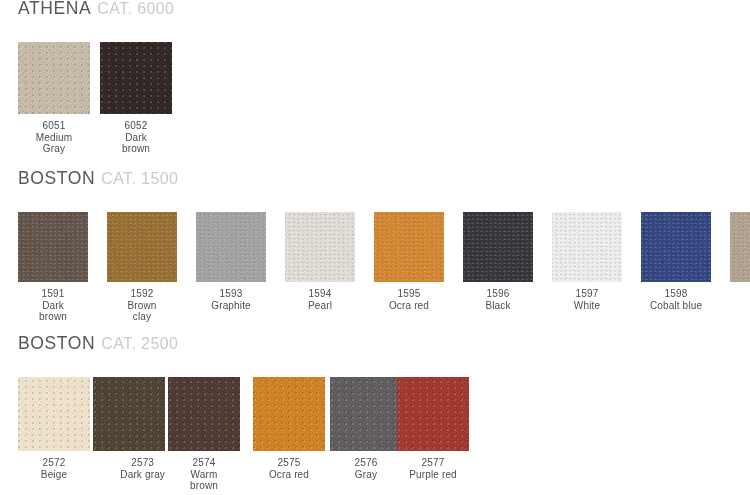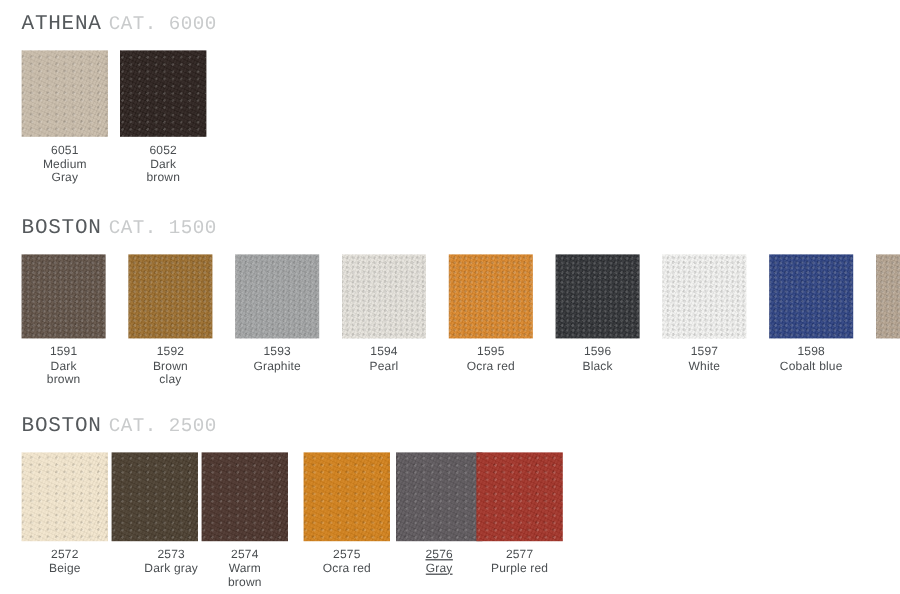--- a/index.html
+++ b/index.html
@@ -23,24 +23,23 @@
 
   
   .section { position: absolute; left: 0; width: 750px; }
   #section-athena { top: 0px; }
   #section-boston { top: 170px; }
   #section-callas { top: 335px; }
 
   .section-heading {
     position: absolute;
     left: 18px;
-    top: 12px;
+    top: 0;
     white-space: nowrap;
     line-height: 1;
-    font-family: Liberation Mono, monospace;
   }
   .heading-name {
     font-size: 17.5px;
     letter-spacing: 0.6px;
     color: #55595c;
     font-weight: 400;
   }
   .heading-cat {
     font-size: 16px;
     letter-spacing: 0.4px;
@@ -190,21 +189,21 @@
         </div>
         <div class="swatch-cell" style="width: 72px;">
           <div class="swatch-chip" style="width: 72px; height: 74px; background: rgb(75, 52, 44);"></div>
           <div class="swatch-label"><span class="swatch-code">2574</span><span class="swatch-name">Warm
 brown</span></div>
         </div>
         <div class="swatch-cell" style="width: 92px;">
           <div class="swatch-chip" style="width: 72px; height: 74px; background: rgb(210, 129, 27);"></div>
           <div class="swatch-label"><span class="swatch-code">2575</span><span class="swatch-name">Ocra red</span></div>
         </div>
-        <div class="swatch-cell" style="width: 56px; text-decoration: underline;">
+        <div class="swatch-cell" style="width: 56px;">
           <div class="swatch-chip" style="width: 72px; height: 74px; background: rgb(93, 88, 92);"></div>
           <div class="swatch-label"><span class="swatch-code">2576</span><span class="swatch-name">Gray</span></div>
         </div>
         <div class="swatch-cell" style="width: 72px;">
           <div class="swatch-chip" style="width: 72px; height: 74px; background: rgb(162, 51, 40);"></div>
           <div class="swatch-label"><span class="swatch-code">2577</span><span class="swatch-name">Purple red</span></div>
         </div>
       </div>
   </div>
 

